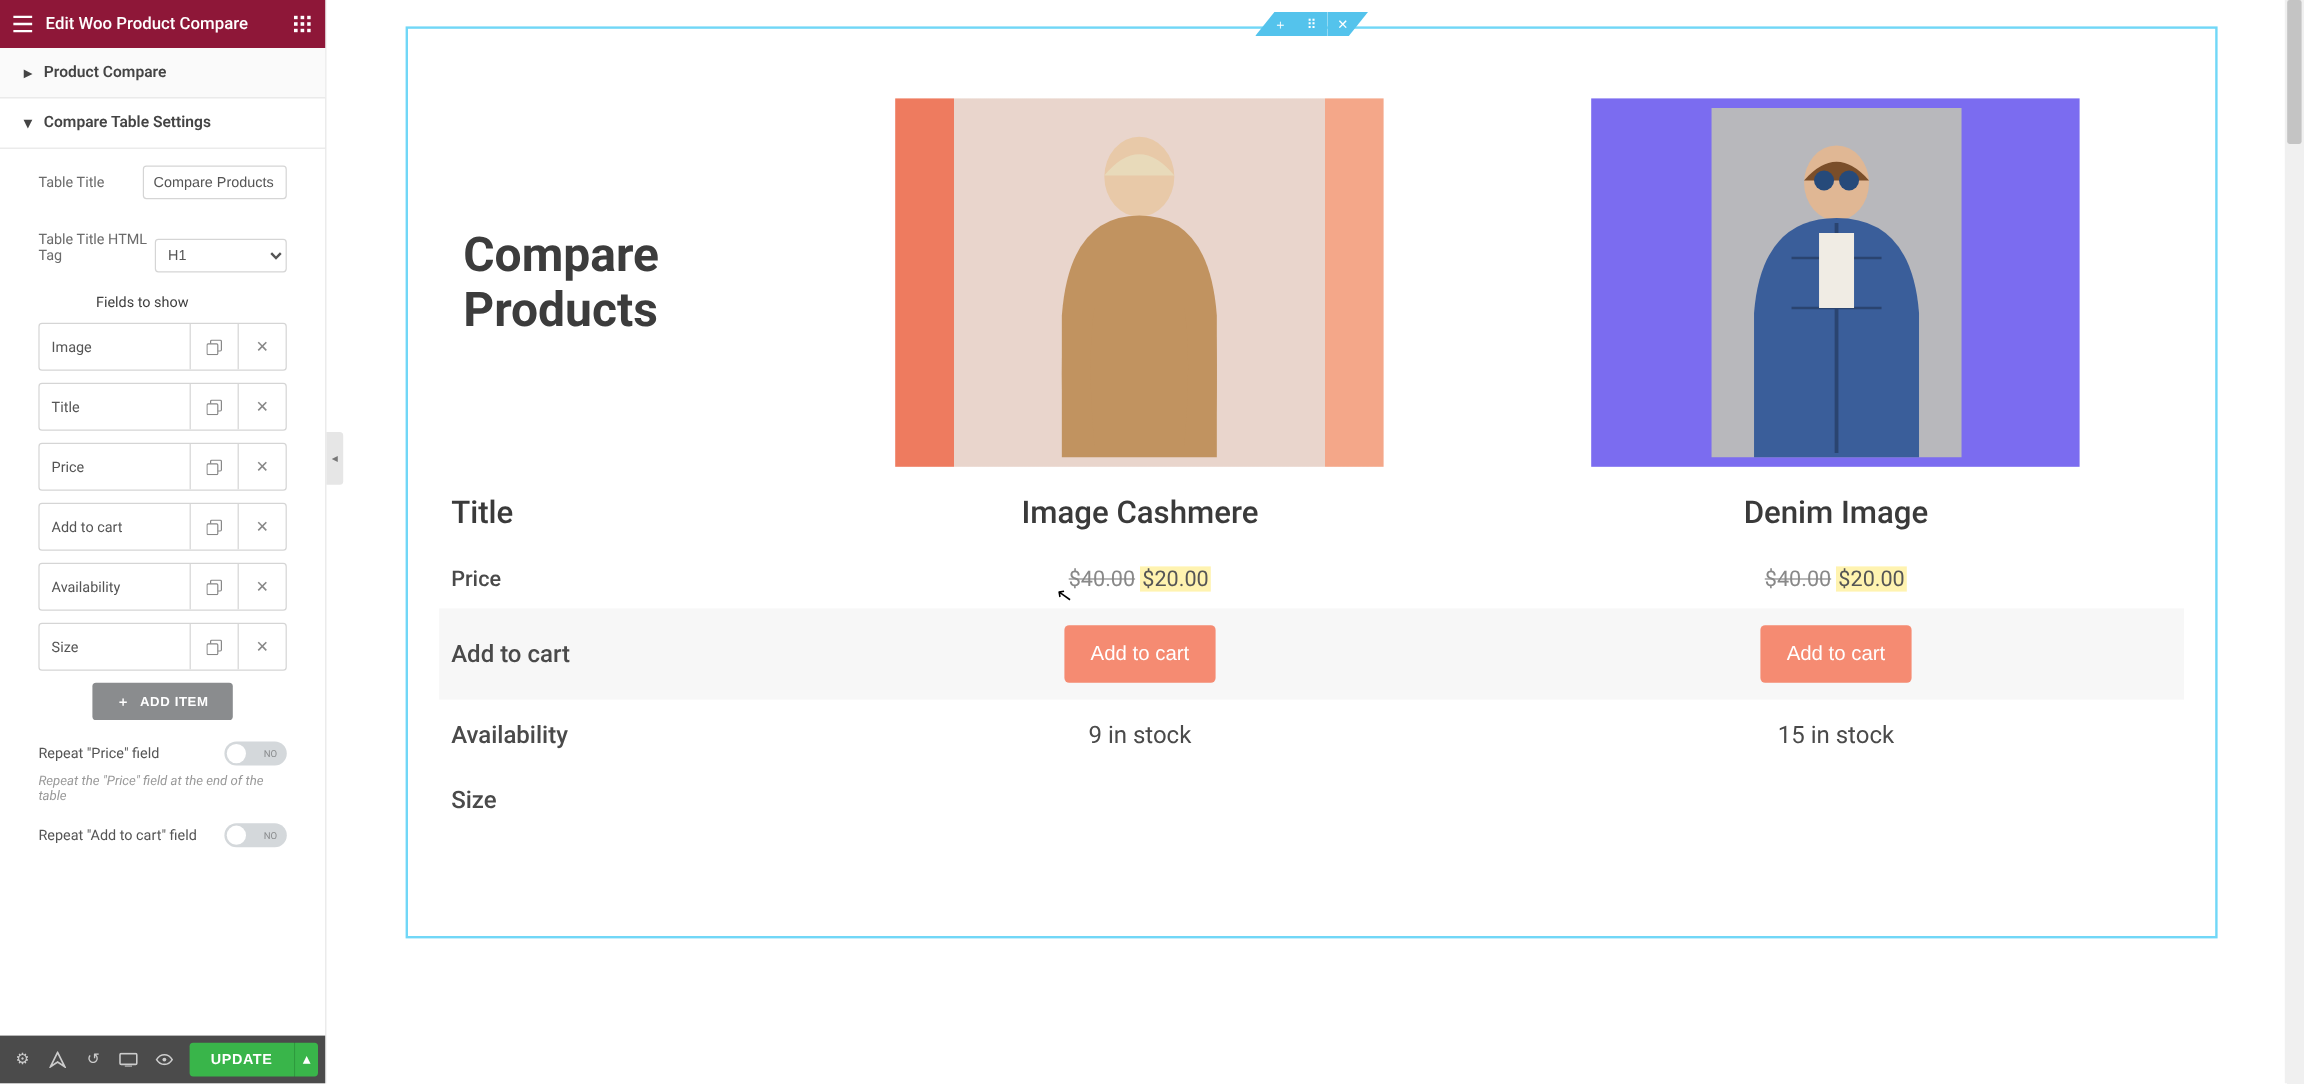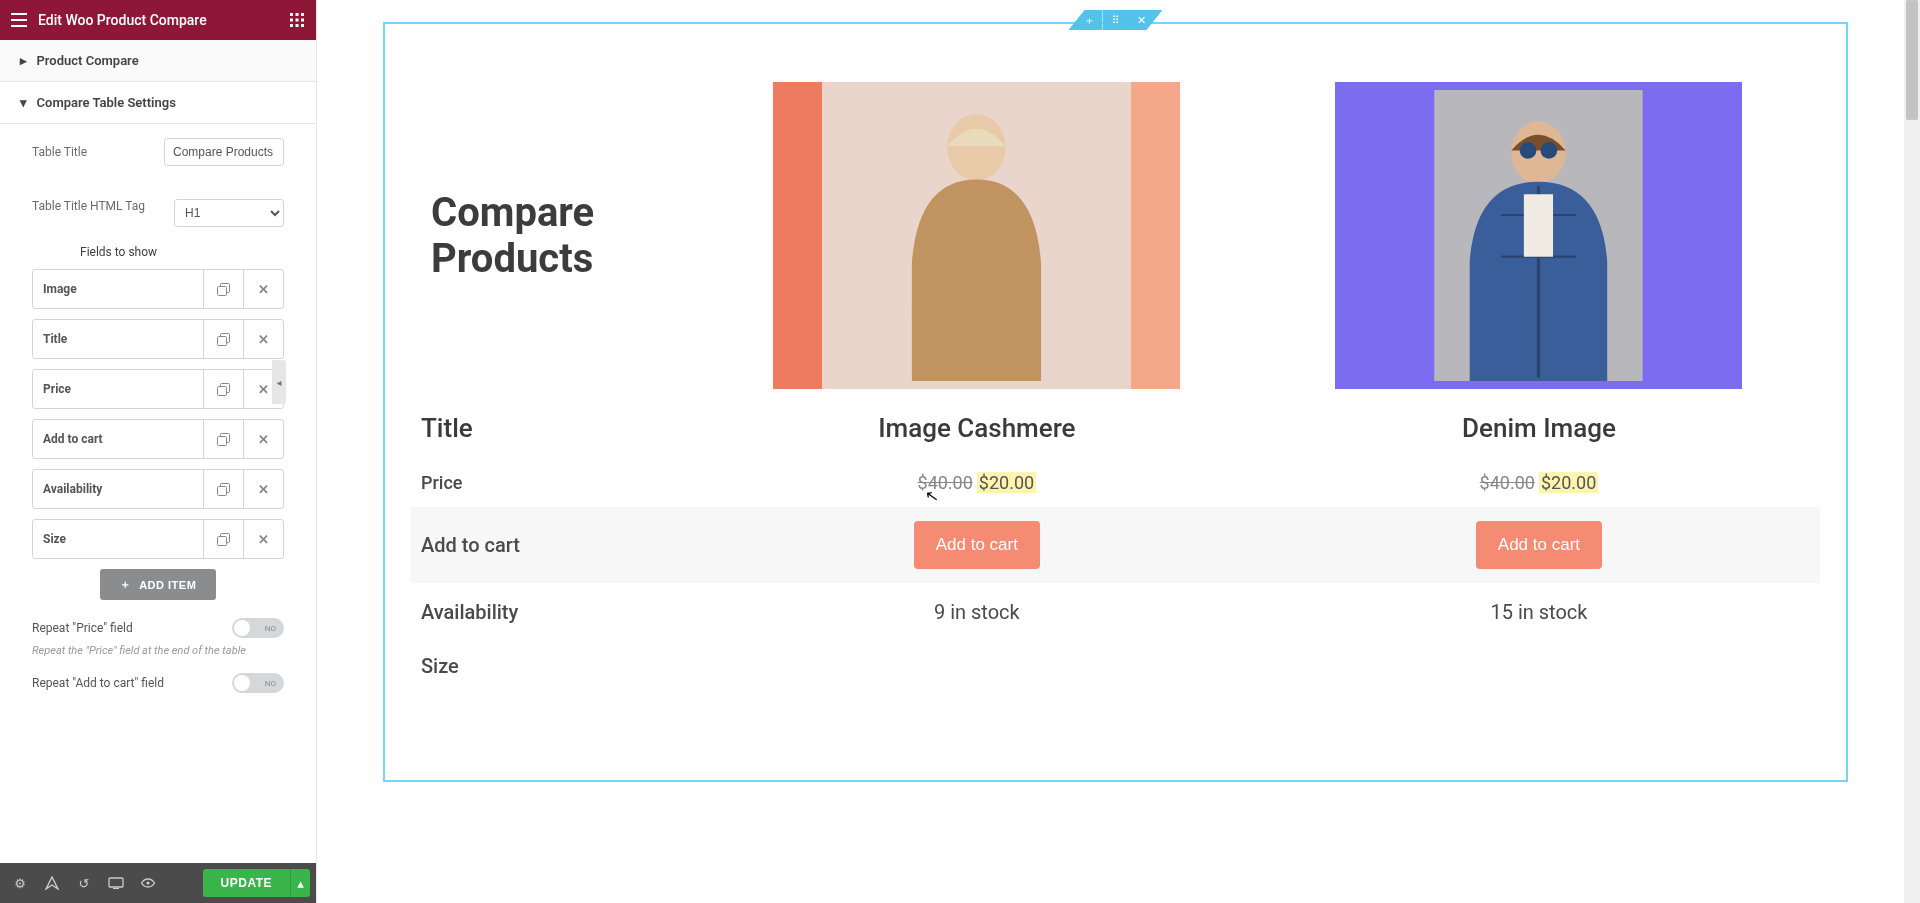--- a/index.html
+++ b/index.html
@@ -1,36 +1,36 @@
 <!DOCTYPE html>
 <html><head>
 <meta charset="utf-8">
 <style>
   * { box-sizing: border-box; margin: 0; padding: 0; }
   html, body { height: 100%; font-family: -apple-system, BlinkMacSystemFont, "Segoe UI", Roboto, sans-serif; font-size: 13px; color: #333; background: #fff; overflow: hidden; }
 
   .app { display: flex; height: 903px; width: 1920px; position: relative; }
 
   
-  .sidebar { width: 317px; background: #fff; display: flex; flex-direction: column; border-right: 1px solid #e6e6e6; position: relative; }
+  .sidebar { width: 272px; background: #fff; display: flex; flex-direction: column; border-right: 1px solid #e6e6e6; position: relative; }
   .sidebar-header { background: #8e1738; color: #fff; height: 40px; display: flex; align-items: center; padding: 0 10px; gap: 10px; font-size: 14px; font-weight: 500; }
   .sidebar-header .menu-icon, .sidebar-header .grid-icon { width: 18px; height: 18px; display: flex; align-items: center; justify-content: center; cursor: pointer; }
   .sidebar-header .title { flex: 1; }
 
   .panel-section-header { height: 42px; display: flex; align-items: center; padding: 0 20px; border-bottom: 1px solid #e6e6e6; font-weight: 600; color: #444; cursor: pointer; gap: 10px; }
   .panel-section-header.collapsed { background: #fafafa; }
   .panel-body { padding: 14px 32px 20px; overflow-y: auto; flex: 1; }
 
   .control-row { display: flex; align-items: center; margin-bottom: 18px; }
   .control-row .label { flex: 1; color: #6b6b6b; font-size: 12px; }
   .control-row input[type=text] { width: 120px; height: 28px; border: 1px solid #d5d5d5; border-radius: 3px; padding: 0 8px; font-size: 12px; color: #555; }
   .control-row select { width: 110px; height: 28px; border: 1px solid #d5d5d5; border-radius: 3px; padding: 0 6px; font-size: 12px; color: #555; background: #fff; margin-top: 15px; }
 
   .fields-label { color: #404040; font-size: 12px; margin-bottom: 10px; margin-left: 48px; }
-  .field-item { display: flex; align-items: center; border: 1px solid #d5d5d5; border-radius: 3px; height: 40px; margin-bottom: 10px; overflow: hidden; font-weight: bold; }
+  .field-item { display: flex; align-items: center; border: 1px solid #d5d5d5; border-radius: 3px; height: 40px; margin-bottom: 10px; overflow: hidden; }
   .field-item .field-name { flex: 1; padding: 0 10px; font-size: 12px; color: #555; }
   .field-item .field-btn { width: 40px; height: 100%; border-left: 1px solid #d5d5d5; display: flex; align-items: center; justify-content: center; color: #888; cursor: pointer; }
 
   .add-item-btn { background: #8a8c8e; color: #fff; border: none; border-radius: 3px; padding: 8px 20px; font-size: 11px; font-weight: 600; letter-spacing: .5px; display: flex; align-items: center; gap: 8px; margin: 10px auto 18px; cursor: pointer; }
 
   .toggle-row { display: flex; align-items: center; margin-bottom: 6px; }
   .toggle-row .label { flex: 1; font-size: 12px; color: #555; }
   .toggle { width: 52px; height: 20px; border-radius: 10px; background: #d4d8db; position: relative; cursor: pointer; display: flex; align-items: center; justify-content: flex-end; padding-right: 8px; font-size: 8px; color: #8a8c8e; }
   .toggle::before { content: ""; position: absolute; left: 2px; top: 2px; width: 16px; height: 16px; border-radius: 50%; background: #fff; }
   .hint { font-size: 11px; color: #999; font-style: italic; margin-bottom: 16px; }

